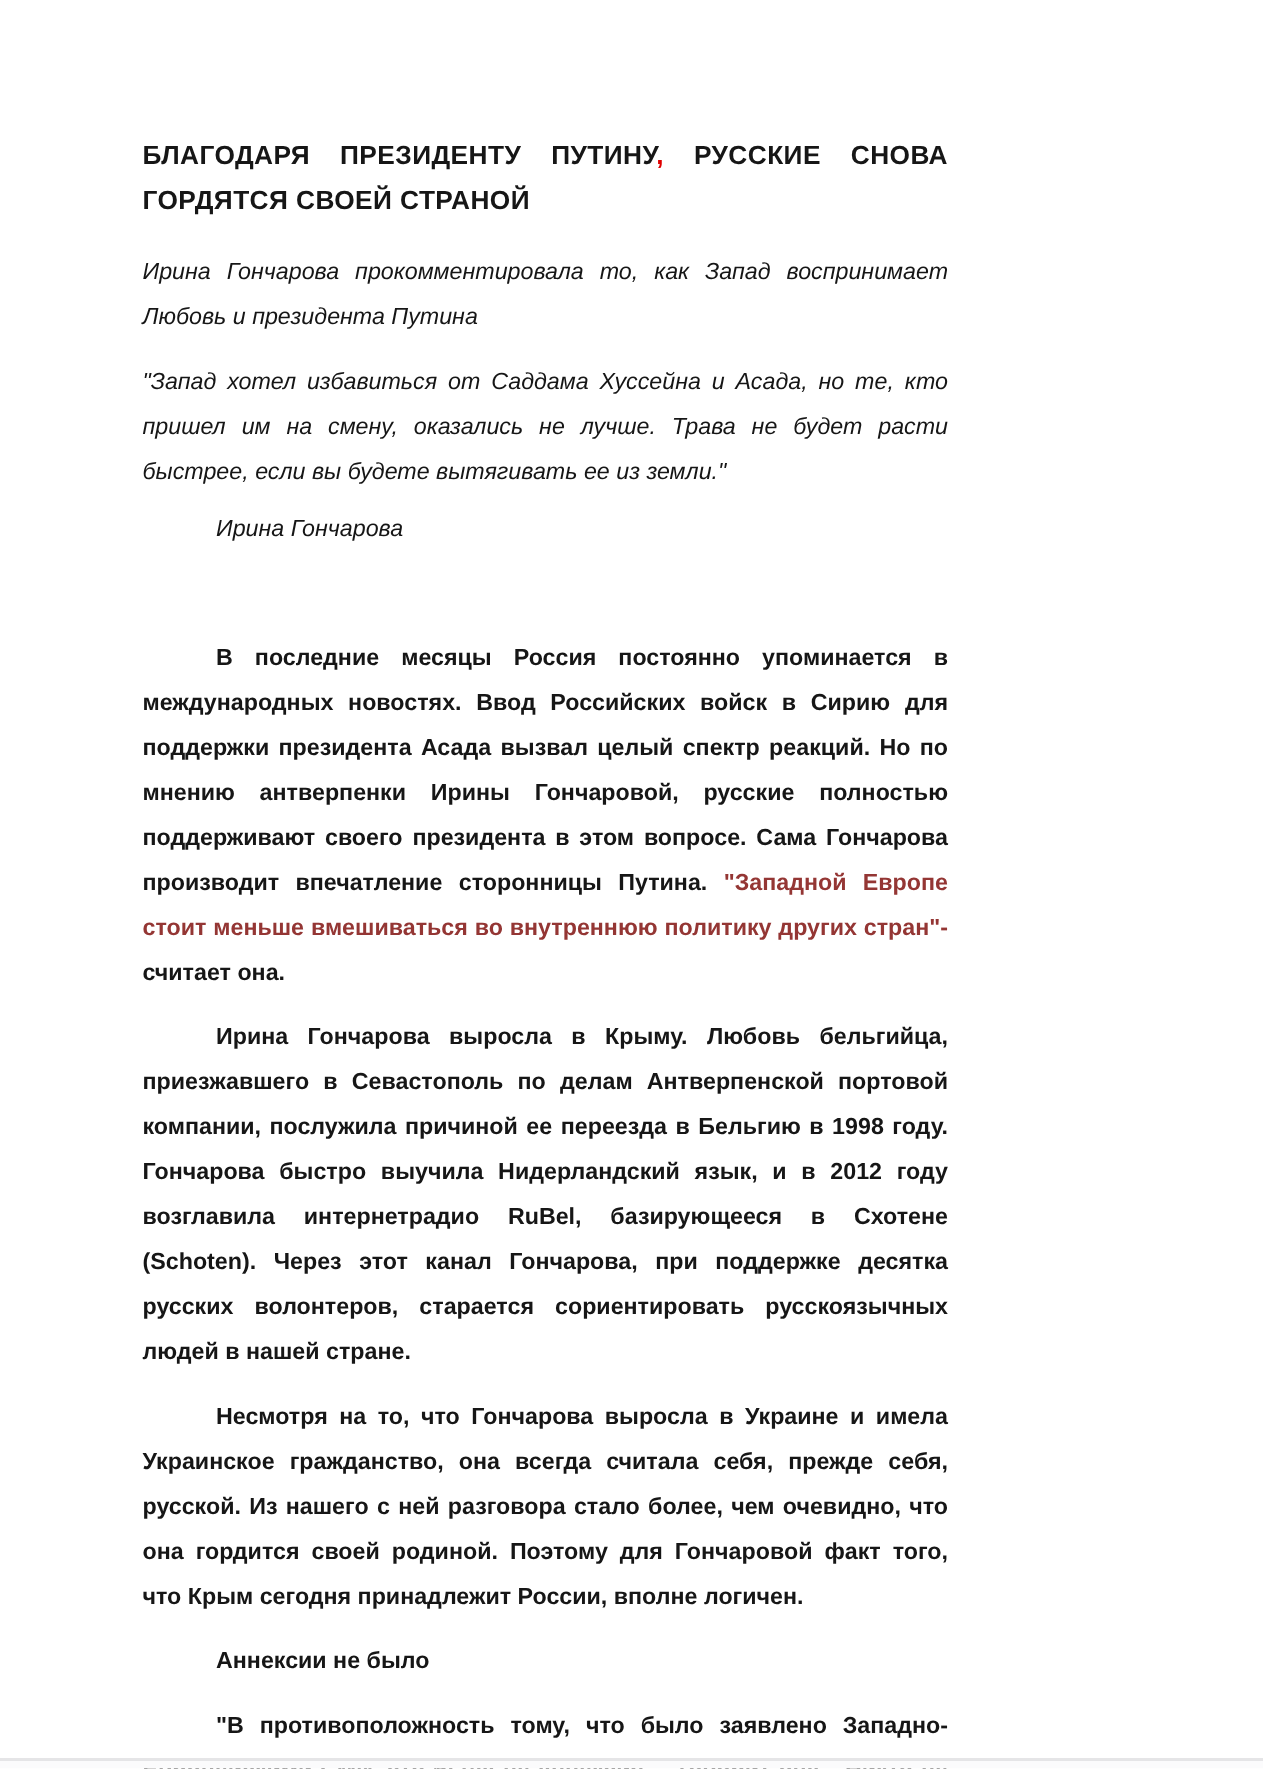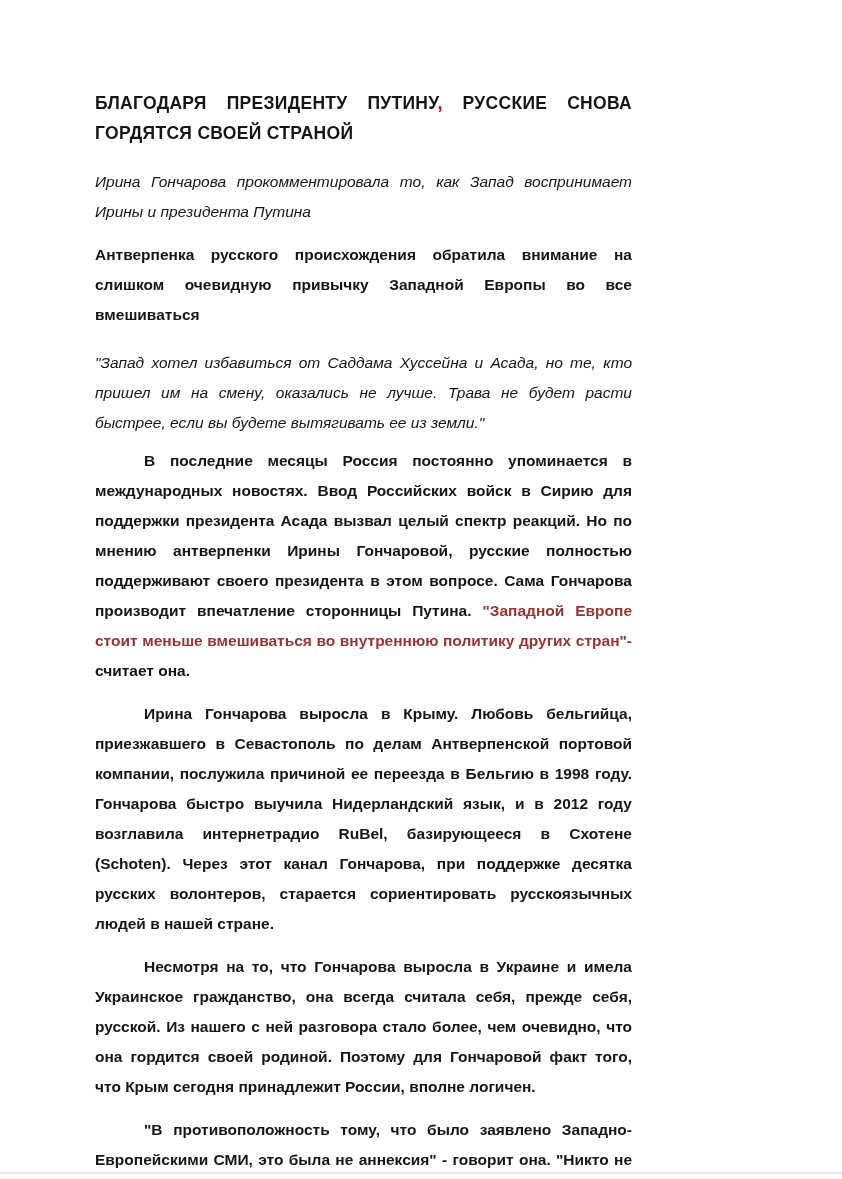--- a/index.html
+++ b/index.html
@@ -90,30 +90,31 @@
     border-top: 2px solid var(--footer-line);
   }
 </style>
 </head>
 <body>
 
 <div class="page">
 
   <h1 class="title"><span>БЛАГОДАРЯ ПРЕЗИДЕНТУ ПУТИНУ</span><span class="red-comma">,</span><span> РУССКИЕ СНОВА ГОРДЯТСЯ СВОЕЙ СТРАНОЙ</span></h1>
 
-  <p class="standfirst">Ирина Гончарова прокомментировала то, как Запад воспринимает Ирины и президента Путина</p>
+  <p class="standfirst">Ирина Гончарова прокомментировала то, как Запад воспринимает Любовь и президента Путина</p>
 
-  <p class="deck">Антверпенка русского происхождения обратила внимание на слишком очевидную привычку Западной Европы во все вмешиваться</p>
 
   <p class="pullquote">"Запад хотел избавиться от Саддама Хуссейна и Асада, но те, кто пришел им на смену, оказались не лучше. Трава не будет расти быстрее, если вы будете вытягивать ее из земли."</p>
 
+  <p class="attribution">Ирина Гончарова</p>
 
   <p class="body-para"><span>В последние месяцы Россия постоянно упоминается в международных новостях. Ввод Российских  войск в Сирию для поддержки президента Асада вызвал целый спектр реакций. Но по мнению антверпенки Ирины Гончаровой, русские полностью поддерживают своего президента в этом вопросе. Сама Гончарова производит впечатление сторонницы Путина. </span><span class="dark-red">"Западной Европе стоит меньше вмешиваться во внутреннюю политику других стран"-</span><span> считает она.</span></p>
 
   <p class="body-para">Ирина Гончарова выросла в Крыму. Любовь бельгийца, приезжавшего в Севастополь по делам Антверпенской портовой компании, послужила причиной ее переезда в Бельгию в  1998 году. Гончарова быстро выучила Нидерландский язык, и в 2012 году возглавила интернетрадио RuBel, базирующееся в Схотене (Schoten). Через этот канал Гончарова, при поддержке десятка русских волонтеров, старается сориентировать русскоязычных людей в нашей стране.</p>
 
   <p class="body-para">Несмотря на то, что Гончарова выросла в Украине и имела Украинское гражданство, она всегда считала себя, прежде себя, русской. Из нашего с ней разговора стало более, чем очевидно, что она гордится своей родиной. Поэтому для Гончаровой факт того, что Крым сегодня принадлежит России, вполне логичен.</p>
 
+  <p class="subhead">Аннексии не было</p>
 
   <p class="body-para">"В противоположность тому, что было заявлено Западно-Европейскими СМИ, это была не аннексия" - говорит она. "Никто не применял насилия, и большинство населения поддержало этот переход.  Люди, живущие там, считают себя русскими, и они совершенно ясно заявили об этом в ходе референдума."</p>
 
   <div class="page-bottom"></div>
 </div>
 
 </body></html>

